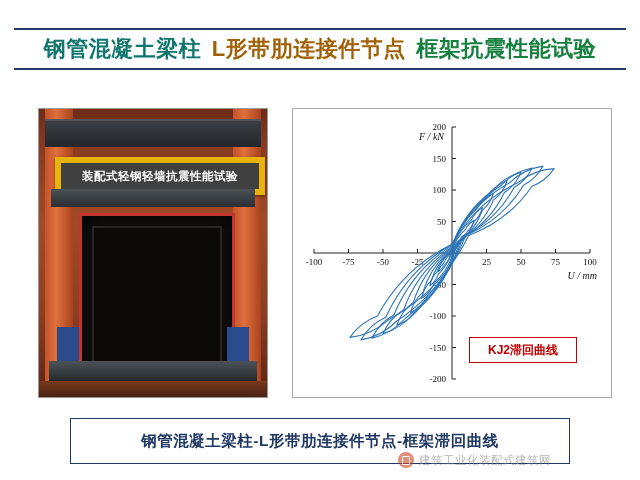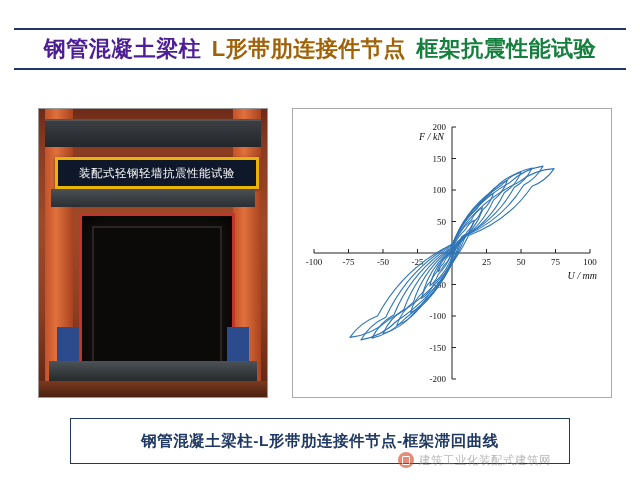--- a/index.html
+++ b/index.html
@@ -28,21 +28,21 @@
     display: flex;
     align-items: center;
     justify-content: center;
   }
   .title-text {
     font-size: 22px;
     font-weight: bold;
     letter-spacing: 0.5px;
     white-space: nowrap;
   }
-  .t-red { color: #4c1d95; }
+  .t-red { color: #0f766e; }
   .t-black { color: #a16207; }
   .t-blue { color: #15803d; }
   .title-text .seg { margin: 0 2px; }
 
   
   .photo {
     position: absolute;
     left: 38px;
     top: 108px;
     width: 230px;
@@ -72,28 +72,28 @@
     height: 26px;
     background: linear-gradient(180deg, #3a3f44, #23262a);
     border-top: 2px solid #555;
   }
   .ph-banner {
     position: absolute;
     left: 16px;
     top: 48px;
     width: 198px;
     height: 26px;
-    background: #0f172a;
-    border: 3px solid #eab308;
+    background: #404040;
+    border: 6px solid #eab308;
     display: flex;
     align-items: center;
     justify-content: center;
     color: #ffffff;
     font-size: 11.5px;
-    font-weight: normal;
+    font-weight: bold;
     letter-spacing: 0.5px;
     box-shadow: 0 1px 3px rgba(0,0,0,0.5);
   }
   .ph-beam {
     position: absolute;
     left: 12px; right: 12px;
     top: 80px;
     height: 18px;
     background: linear-gradient(180deg, #4a5055, #2b2f33);
   }
@@ -310,20 +310,21 @@
         <path d="M 159.0 140.2 Q 165.0 116.1 183.8 99.9 Q 189.6 89.4 200.4 84.2 Q 197.6 94.4 189.4 101.2 Q 181.7 122.4 163.1 135.2 Q 157.4 164.8 135.5 185.6 Q 129.5 197.6 117.6 203.8 Q 120.5 191.5 130.0 183.1 Q 137.7 157.0 159.0 140.2" fill="none" stroke="#2e75b6" stroke-width="1.1" stroke-linejoin="round"></path>
         <path d="M 159.0 139.0 Q 167.7 109.1 192.1 89.8 Q 200.2 77.2 214.2 71.5 Q 210.4 83.5 200.4 91.1 Q 189.1 117.6 164.5 132.7 Q 156.7 169.9 128.6 195.7 Q 119.5 210.0 103.8 216.4 Q 108.4 202.1 120.4 193.1 Q 131.0 159.9 159.0 139.0" fill="none" stroke="#2e75b6" stroke-width="1.1" stroke-linejoin="round"></path>
         <path d="M 159.0 137.7 Q 170.6 102.7 200.4 81.0 Q 211.4 67.8 228.0 63.4 Q 222.9 76.1 211.4 83.5 Q 196.8 113.9 167.3 130.1 Q 155.7 174.8 120.4 204.5 Q 108.4 219.4 90.0 224.6 Q 96.5 209.4 110.7 200.7 Q 124.8 161.5 159.0 137.7" fill="none" stroke="#2e75b6" stroke-width="1.1" stroke-linejoin="round"></path>
         <path d="M 159.0 136.4 Q 174.2 98.3 208.7 76.0 Q 221.1 62.6 239.0 59.0 Q 233.2 71.6 221.1 78.5 Q 203.4 111.2 170.0 127.6 Q 154.2 177.8 112.1 209.5 Q 98.6 224.6 79.0 229.1 Q 86.3 213.9 101.0 205.7 Q 118.9 161.8 159.0 136.4" fill="none" stroke="#2e75b6" stroke-width="1.1" stroke-linejoin="round"></path>
         <path d="M 159.0 135.2 Q 178.1 95.0 217.0 73.4 Q 230.9 60.0 250.1 57.1 Q 243.4 69.6 230.8 76.0 Q 209.8 110.4 172.8 126.4 Q 152.0 180.2 103.8 212.0 Q 88.9 227.2 67.9 230.9 Q 76.7 215.6 92.8 208.3 Q 114.2 161.1 159.0 135.2" fill="none" stroke="#2e75b6" stroke-width="1.1" stroke-linejoin="round"></path>
         <path d="M 159.0 135.2 Q 182.2 93.7 225.2 73.4 Q 241.0 60.8 261.1 59.6 Q 252.9 71.9 239.0 77.2 Q 215.2 111.9 175.6 126.4 Q 149.0 181.4 95.5 210.8 Q 79.0 225.8 56.9 228.4 Q 67.3 213.3 84.5 207.0 Q 110.2 159.2 159.0 135.2" fill="none" stroke="#2e75b6" stroke-width="1.1" stroke-linejoin="round"></path>
       </svg>
   </div>
   <div class="axis-label ylab">F / kN</div>
   <div class="axis-label xlab">U / mm</div>
+  <div class="kj2-box">KJ2滞回曲线</div>
 </div>
 
 <div class="caption">
   <span class="caption-text">钢管混凝土梁柱-L形带肋连接件节点-框架滞回曲线</span>
 </div>
 
 <div class="watermark">
   <span class="wm-logo"></span>
   <span class="wm-text">建筑工业化装配式建筑网</span>
 </div>

